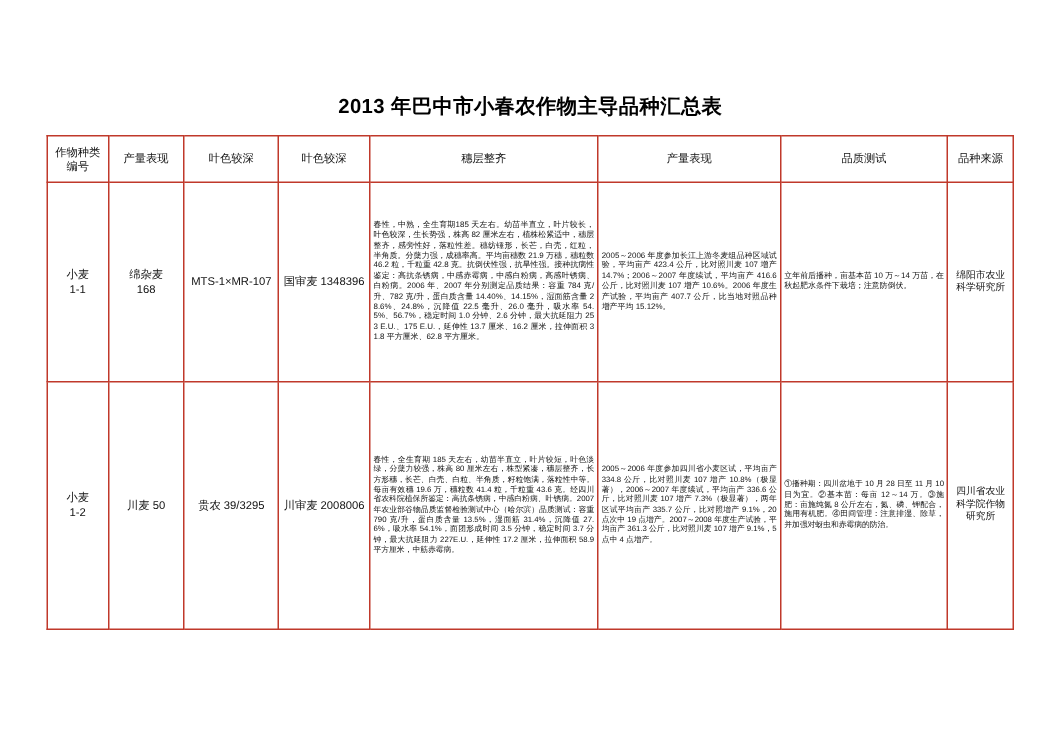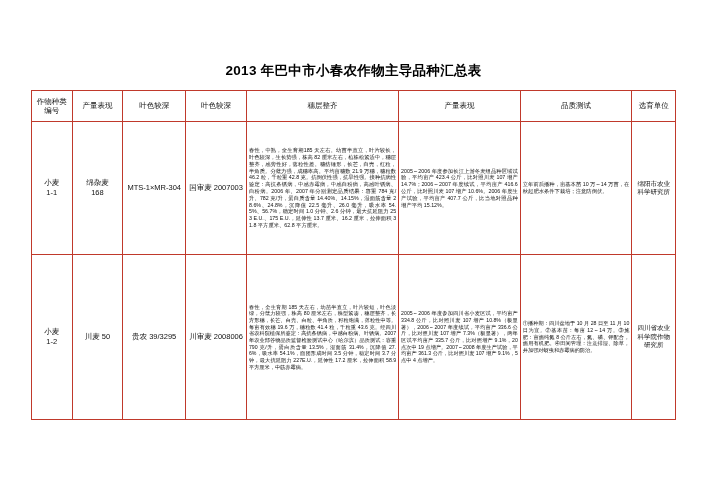--- a/index.html
+++ b/index.html
@@ -97,31 +97,31 @@
     </colgroup>
     <thead>
       <tr>
         <th>作物种类编号</th>
         <th>产量表现</th>
         <th>叶色较深</th>
         <th>叶色较深</th>
         <th>穗层整齐</th>
         <th>产量表现</th>
         <th>品质测试</th>
-        <th>选育单位</th>
+        <th>品种来源</th>
       </tr>
     </thead>
     <tbody>
       <tr class="row1">
         <td class="center" style="white-space:pre-line">小麦
 1-1</td>
         <td class="center" style="white-space:pre-line">绵杂麦
 168</td>
-        <td class="center">MTS-1×MR-304</td>
-        <td class="center">国审麦 2007003</td>
+        <td class="center">MTS-1×MR-107</td>
+        <td class="center">国审麦 1348396</td>
         <td class="just">春性，中熟，全生育期185 天左右。幼苗半直立，叶片较长，叶色较深，生长势强，株高 82 厘米左右，植株松紧适中，穗层整齐，感旁性好，落粒性差。穗纺锤形，长芒，白壳，红粒，半角质。分蘖力强，成穗率高。平均亩穗数 21.9 万穗，穗粒数 46.2 粒，千粒重 42.8 克。抗倒伏性强，抗旱性强。接种抗病性鉴定：高抗条锈病，中感赤霉病，中感白粉病，高感叶锈病、白粉病。2006 年、2007 年分别测定品质结果：容重 784 克/升、782 克/升，蛋白质含量 14.40%、14.15%，湿面筋含量 28.6%、24.8%，沉降值 22.5 毫升、26.0 毫升，吸水率 54.5%、56.7%，稳定时间 1.0 分钟、2.6 分钟，最大抗延阻力 253 E.U.、175 E.U.，延伸性 13.7 厘米、16.2 厘米，拉伸面积 31.8 平方厘米、62.8 平方厘米。</td>
         <td class="just">2005～2006 年度参加长江上游冬麦组品种区域试验，平均亩产 423.4 公斤，比对照川麦 107 增产 14.7%；2006～2007 年度续试，平均亩产 416.6 公斤，比对照川麦 107 增产 10.6%。2006 年度生产试验，平均亩产 407.7 公斤，比当地对照品种增产平均 15.12%。</td>
         <td class="just">立年前后播种，亩基本苗 10 万～14 万苗，在秋起肥水条件下栽培；注意防倒伏。</td>
         <td class="center" style="font-size:6.5px">绵阳市农业科学研究所</td>
       </tr>
       <tr class="row2">
         <td class="center" style="white-space:pre-line">小麦
 1-2</td>
         <td class="center">川麦 50</td>
         <td class="center">贵农 39/3295</td>

